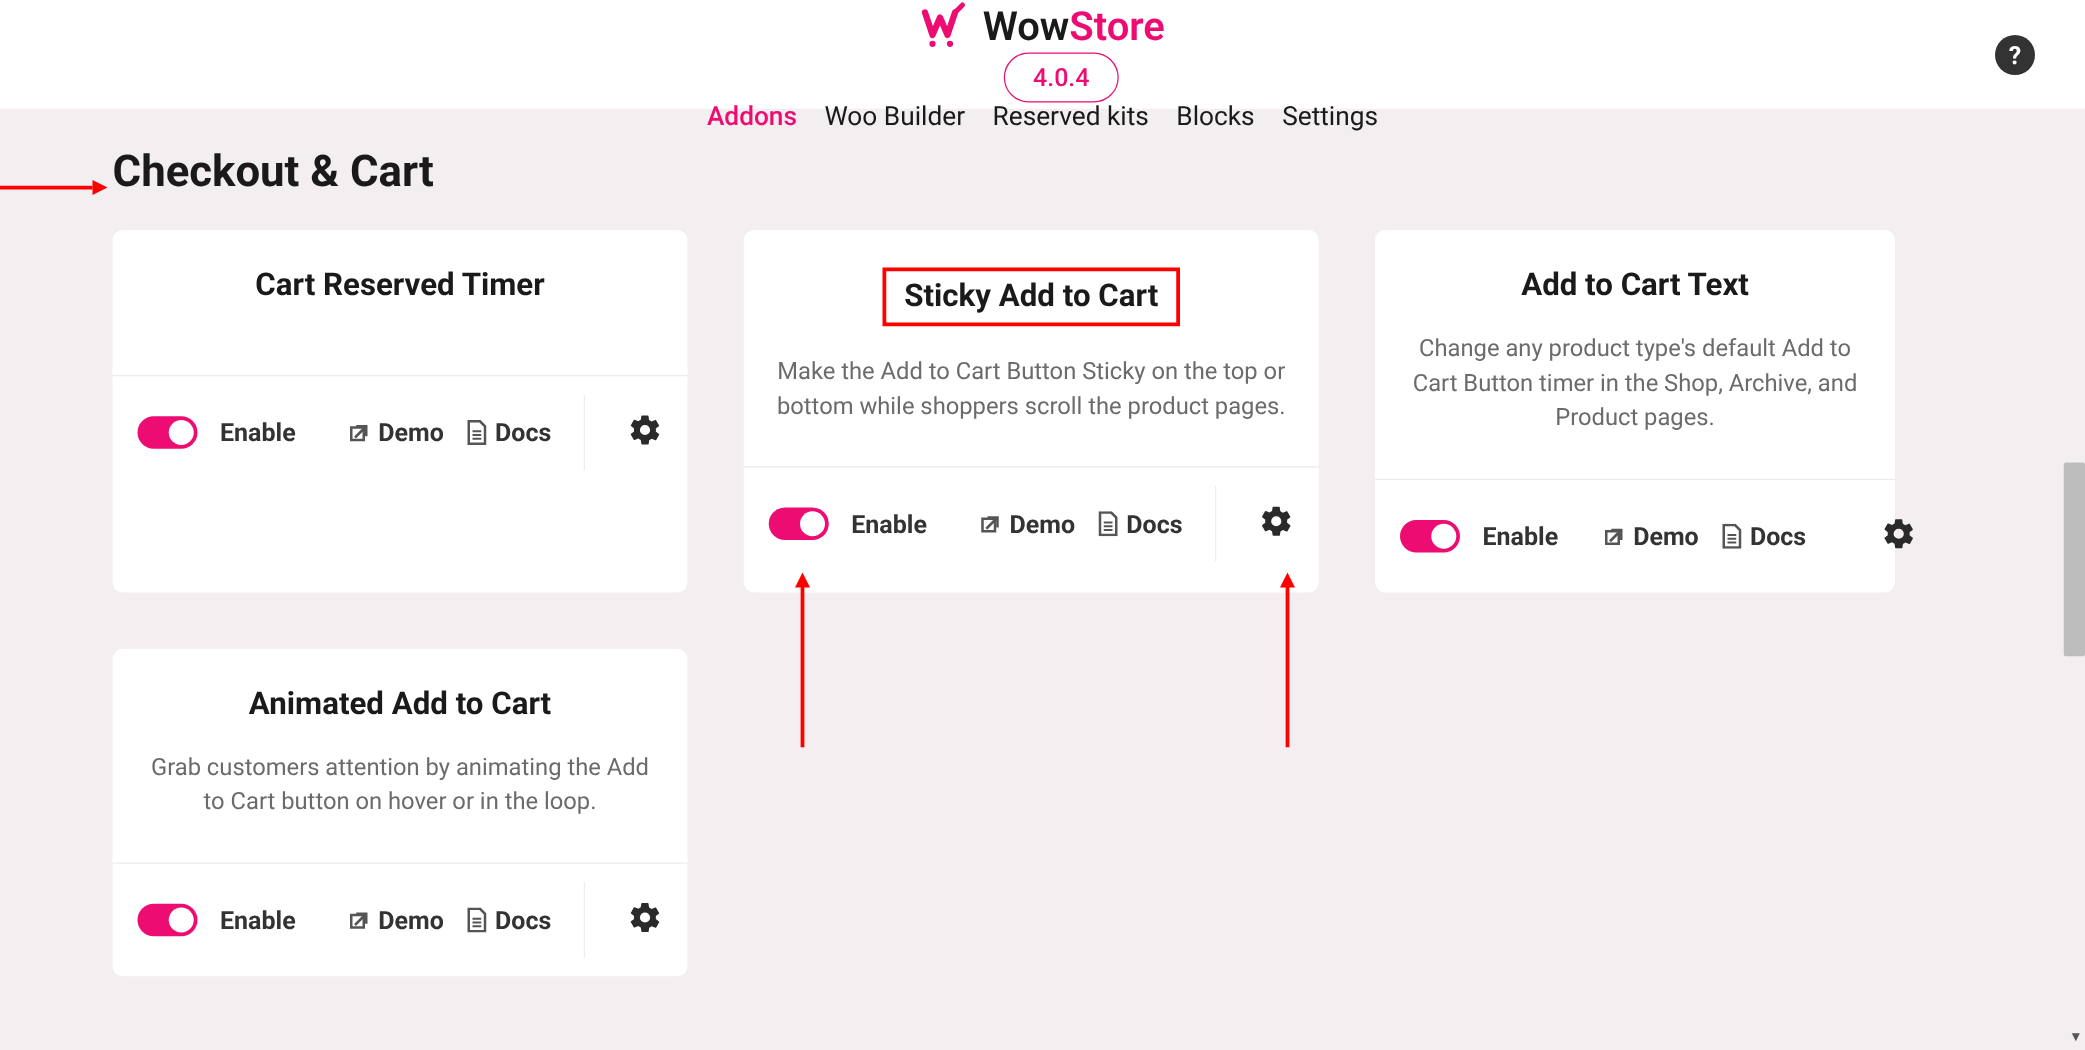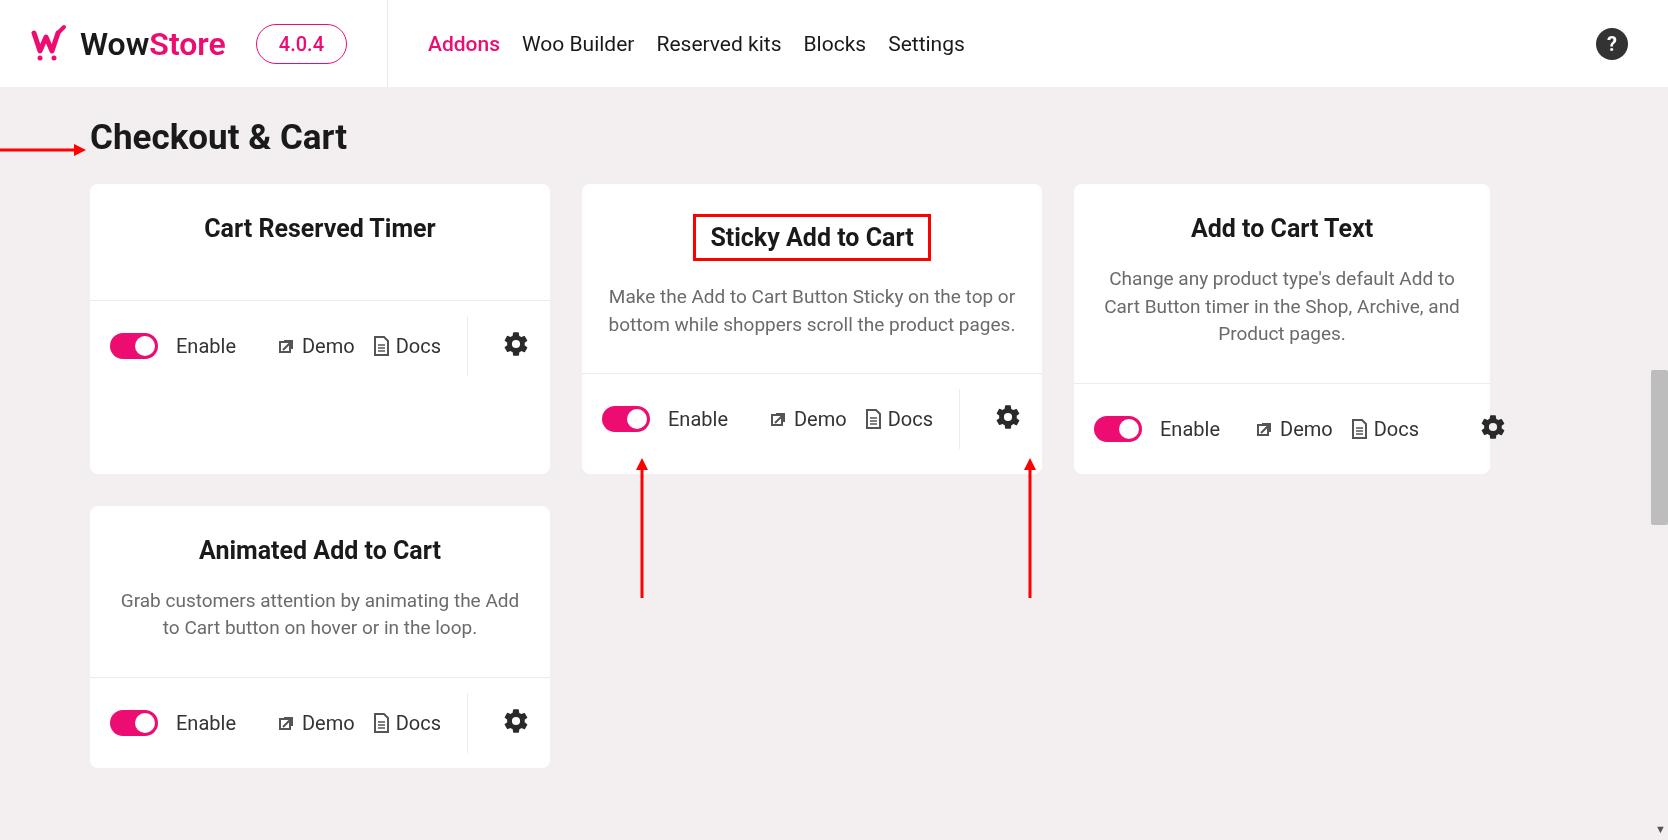--- a/index.html
+++ b/index.html
@@ -11,20 +11,21 @@
     overflow: hidden;
     position: relative;
   }
   .header {
     background: #ffffff;
     height: 87px;
     display: flex;
     align-items: center;
     padding: 0 30px;
     position: relative;
+    flex-direction: column;
   }
   .logo-group {
     display: flex;
     align-items: center;
     gap: 10px;
   }
   .logo-icon {
     color: #ed0c71;
     font-weight: bold;
   }
@@ -87,21 +88,21 @@
   .arrow-red {
     position: absolute;
     left: -2px;
     top: 140px;
     color: #ff0000;
     z-index: 5;
   }
   .cards {
     display: flex;
     flex-wrap: wrap;
-    gap: 32px;
+    gap: 45px;
   }
   .card {
     background: #fff;
     border-radius: 8px;
     width: 460px;
     display: flex;
     flex-direction: column;
     position: relative;
   }
   .card.wide { width: 416px; }
@@ -124,20 +125,21 @@
     font-size: 19px;
     color: #6b6b6b;
     line-height: 1.45;
   }
   .card-footer {
     border-top: 1px solid #ececec;
     display: flex;
     align-items: center;
     padding: 15px 20px;
     gap: 18px;
+    font-weight: bold;
   }
   .toggle {
     width: 48px;
     height: 26px;
     background: #ed0c71;
     border-radius: 20px;
     position: relative;
     cursor: pointer;
     flex-shrink: 0;
   }

